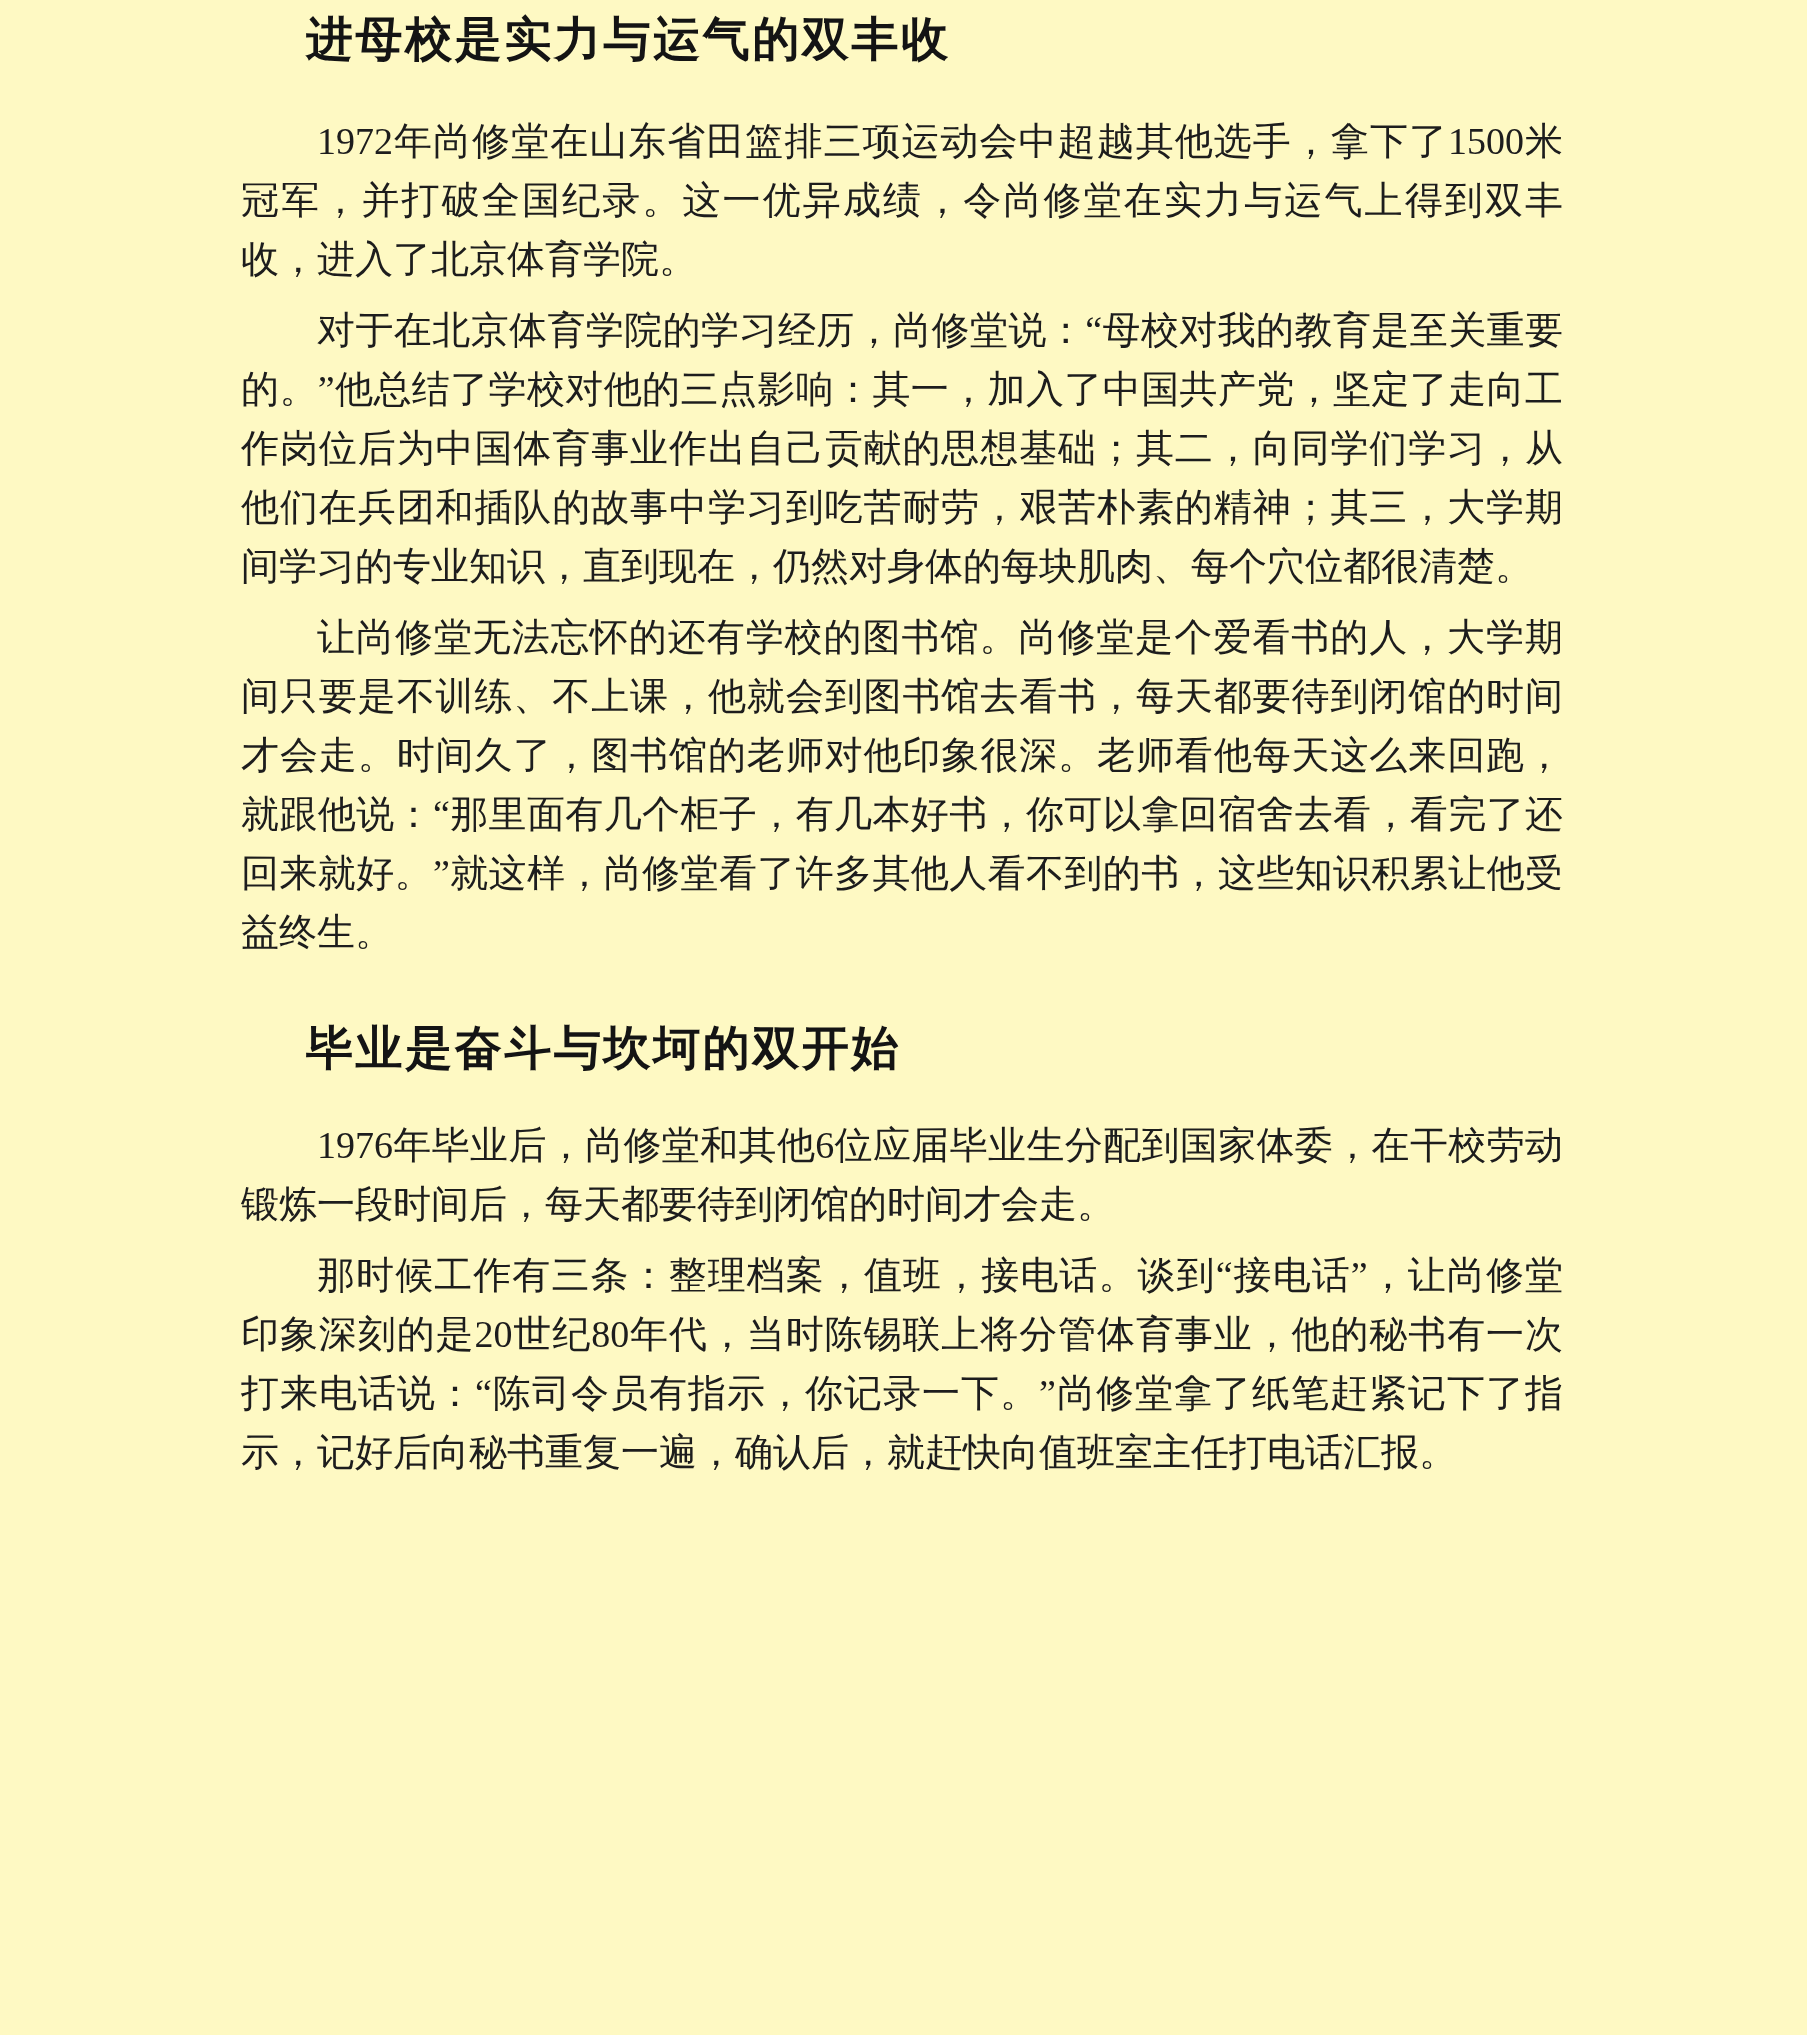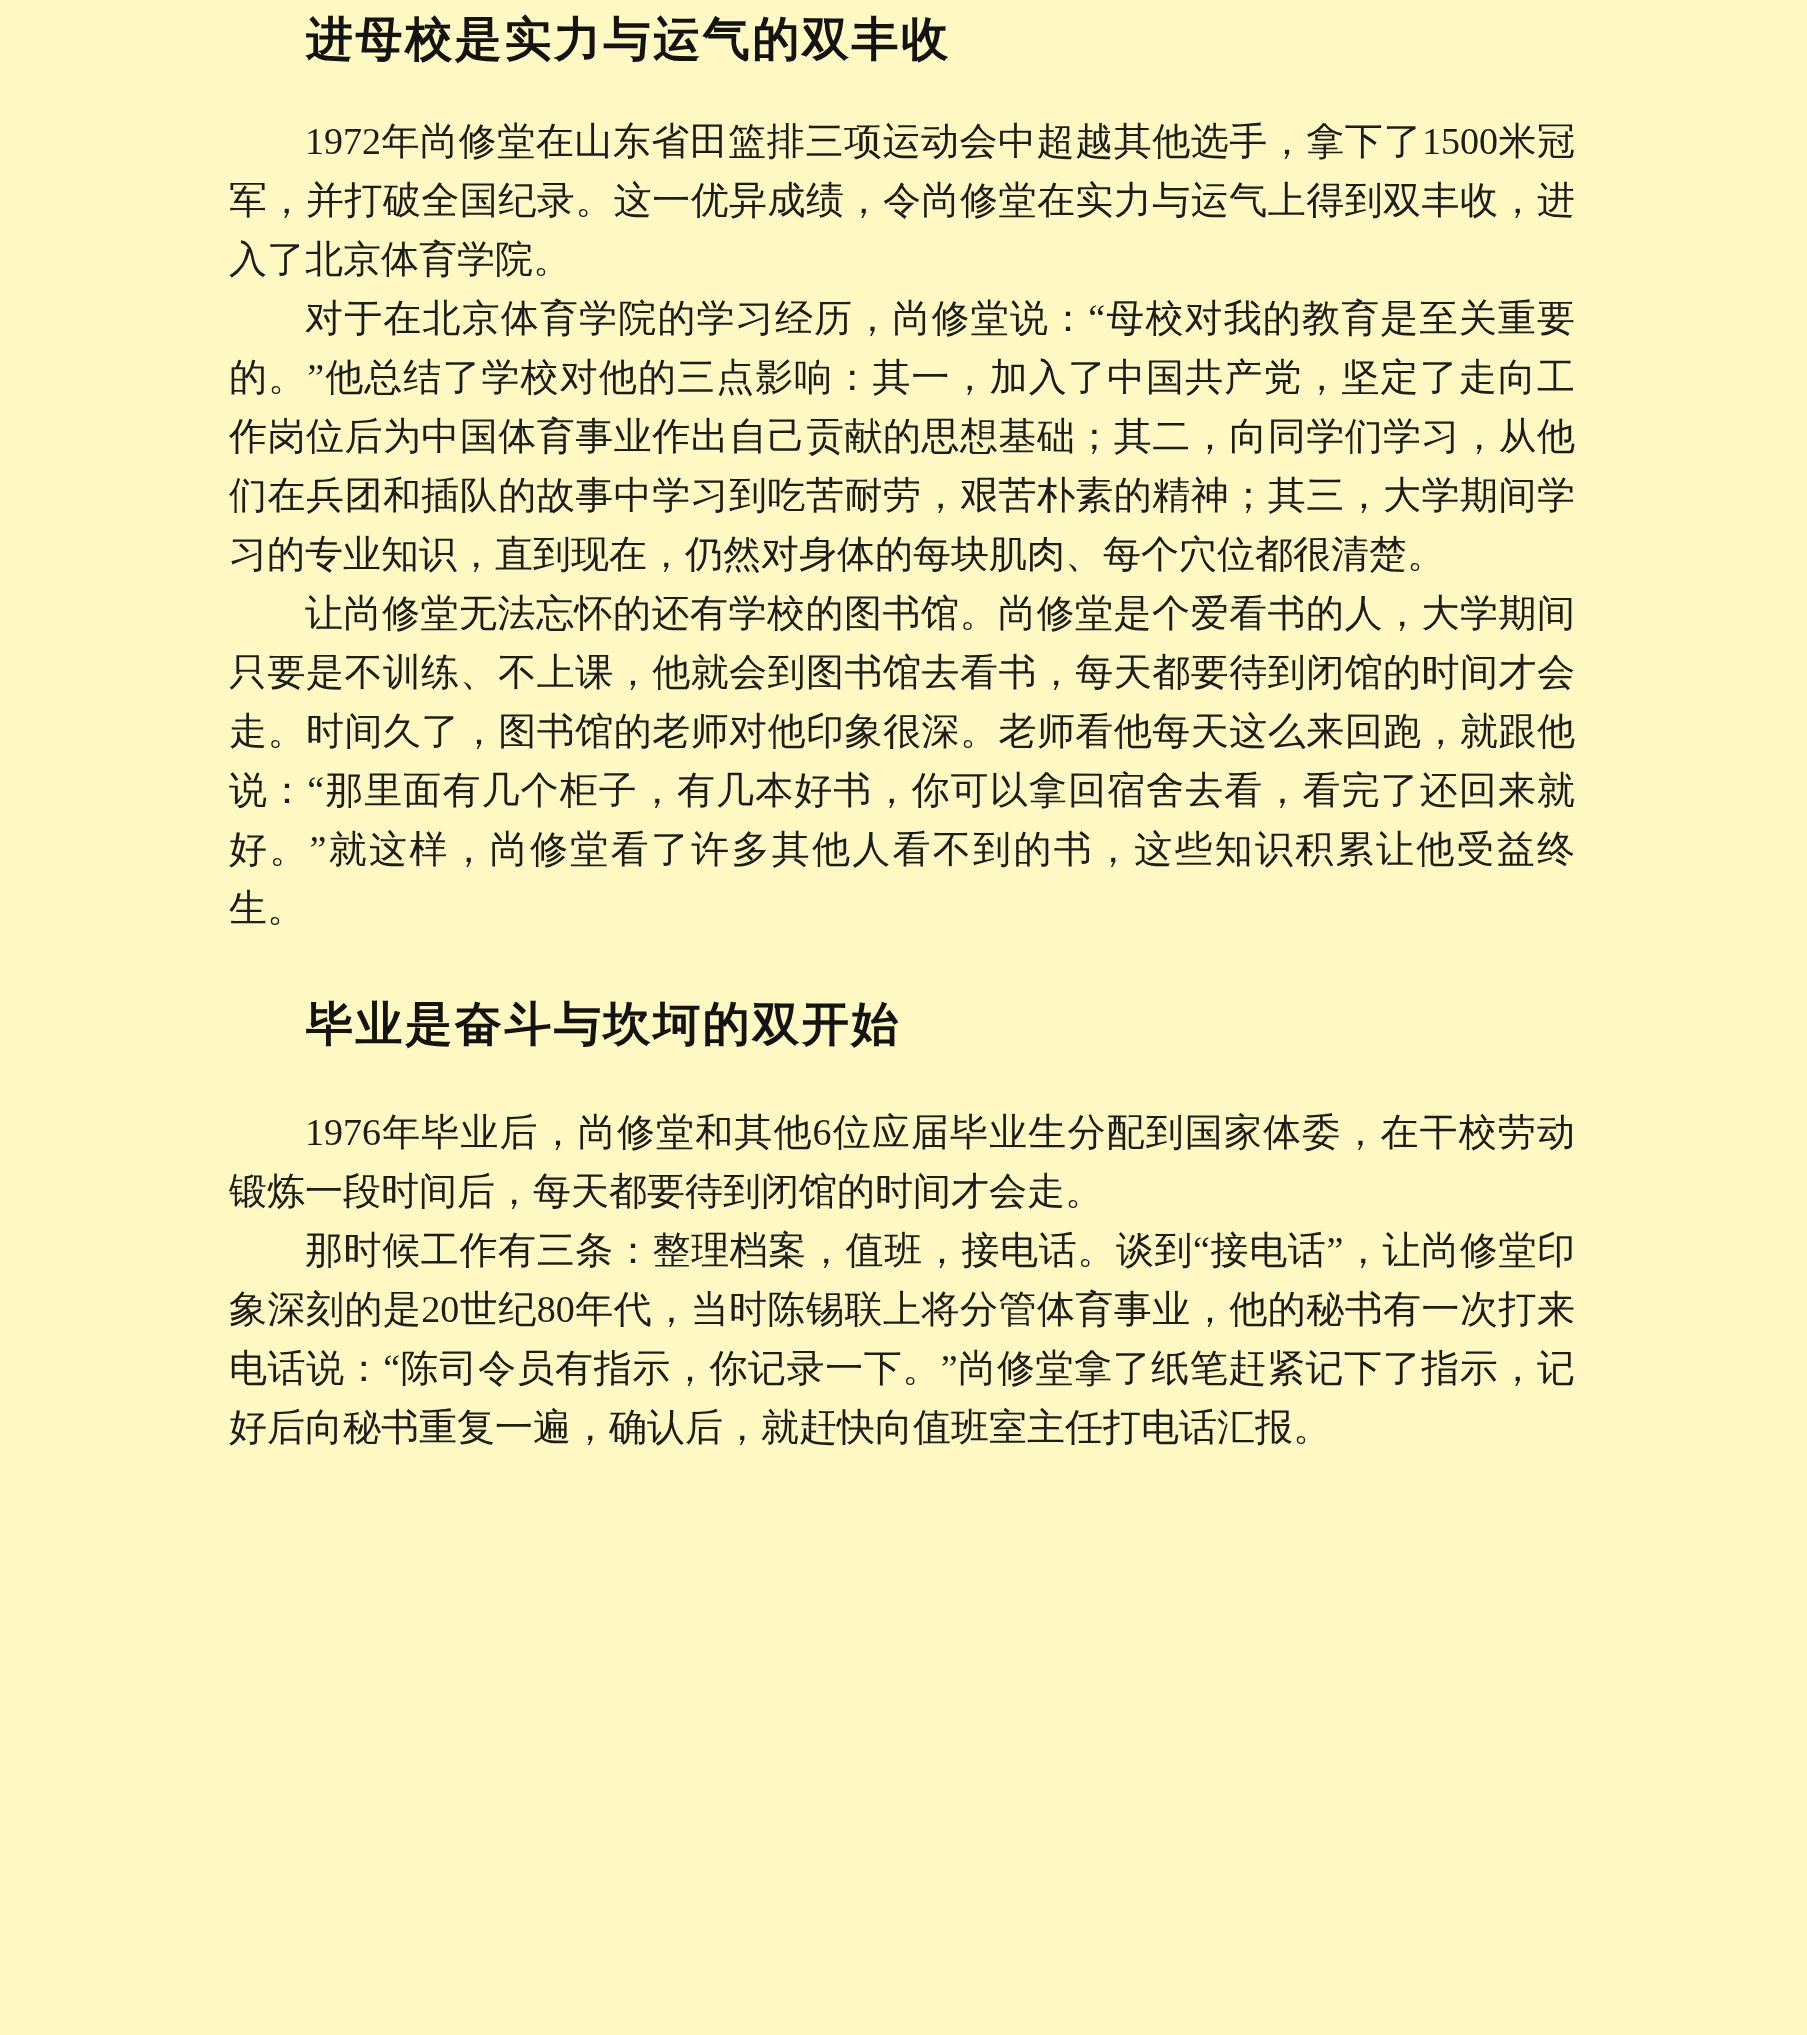--- a/index.html
+++ b/index.html
@@ -24,24 +24,24 @@
     font-family: "Liberation Sans", "DejaVu Sans", sans-serif;
     font-weight: 700;
     font-size: 47px;
     line-height: 1.2;
     letter-spacing: 2.6px;
     color: #141414;
     margin: 0 0 45px 77px;
   }
   .heading.second {
     margin-top: 58px;
-    margin-bottom: 51px;
+    margin-bottom: 40px;
   }
   .para {
-    margin: 0;
+    margin: 12px;
     text-indent: 2em;
     text-align: justify;
     word-break: break-all;
   }
 </style>
 </head>
 <body>
 
 <div class="page">
 

